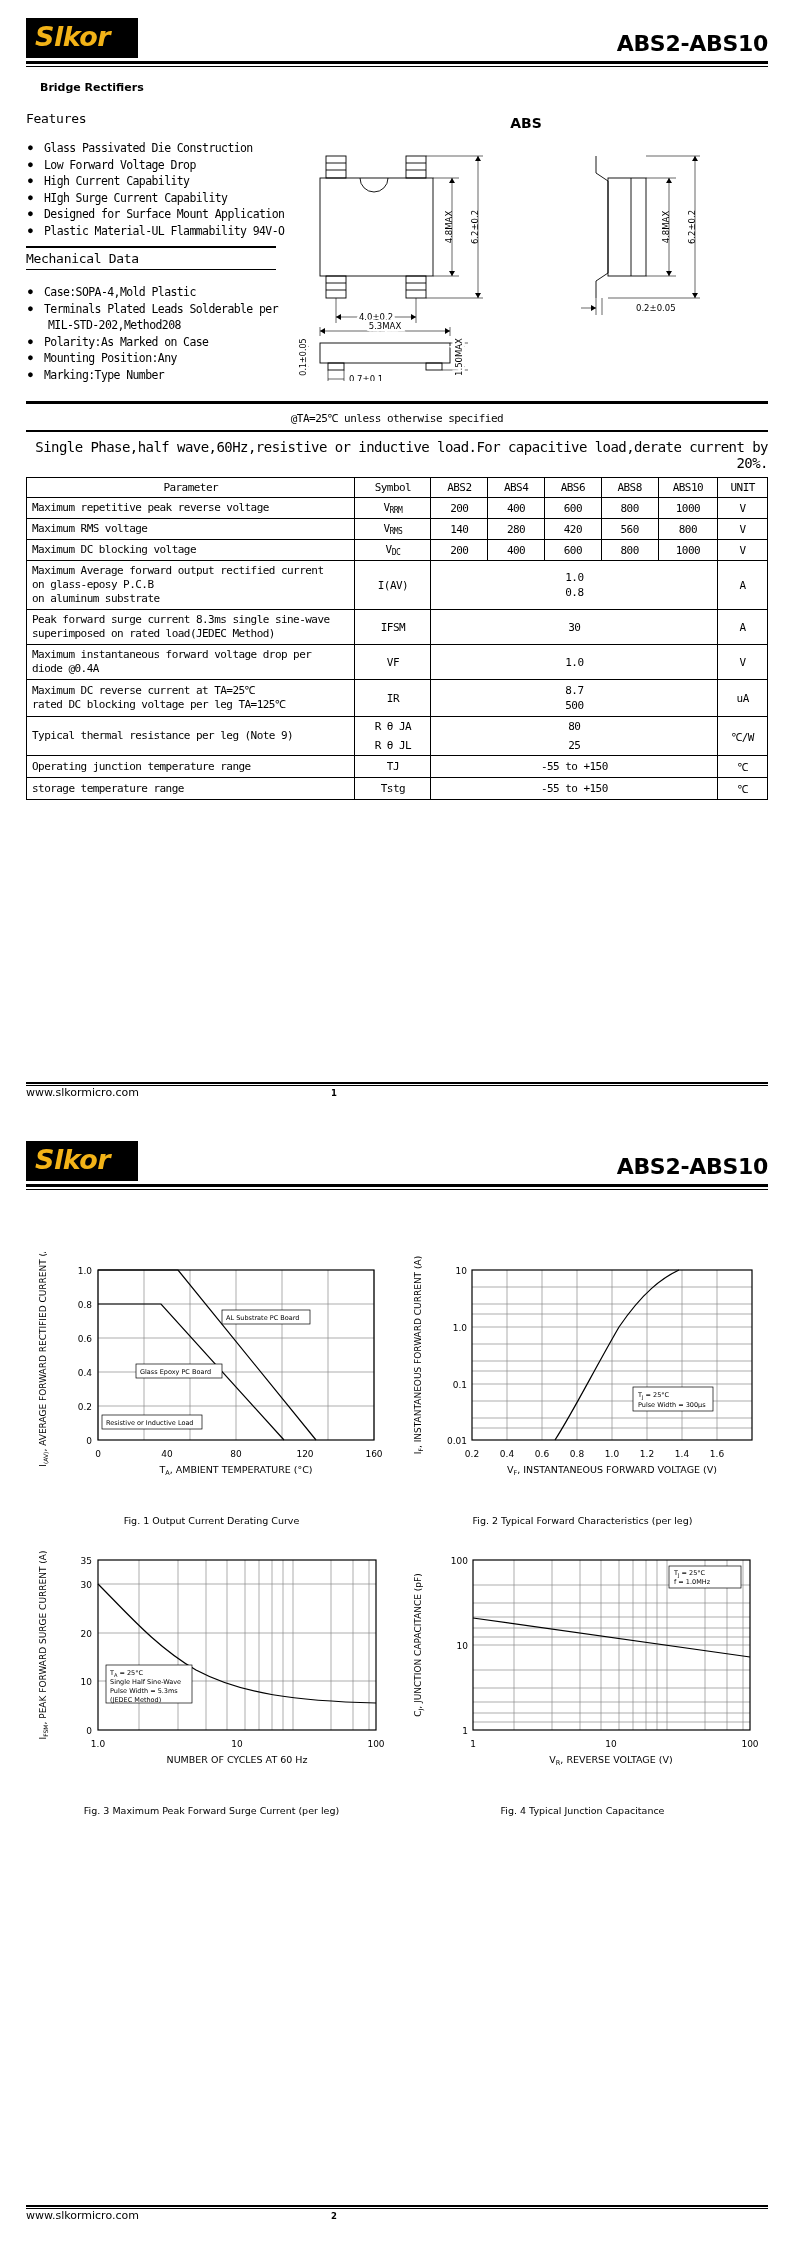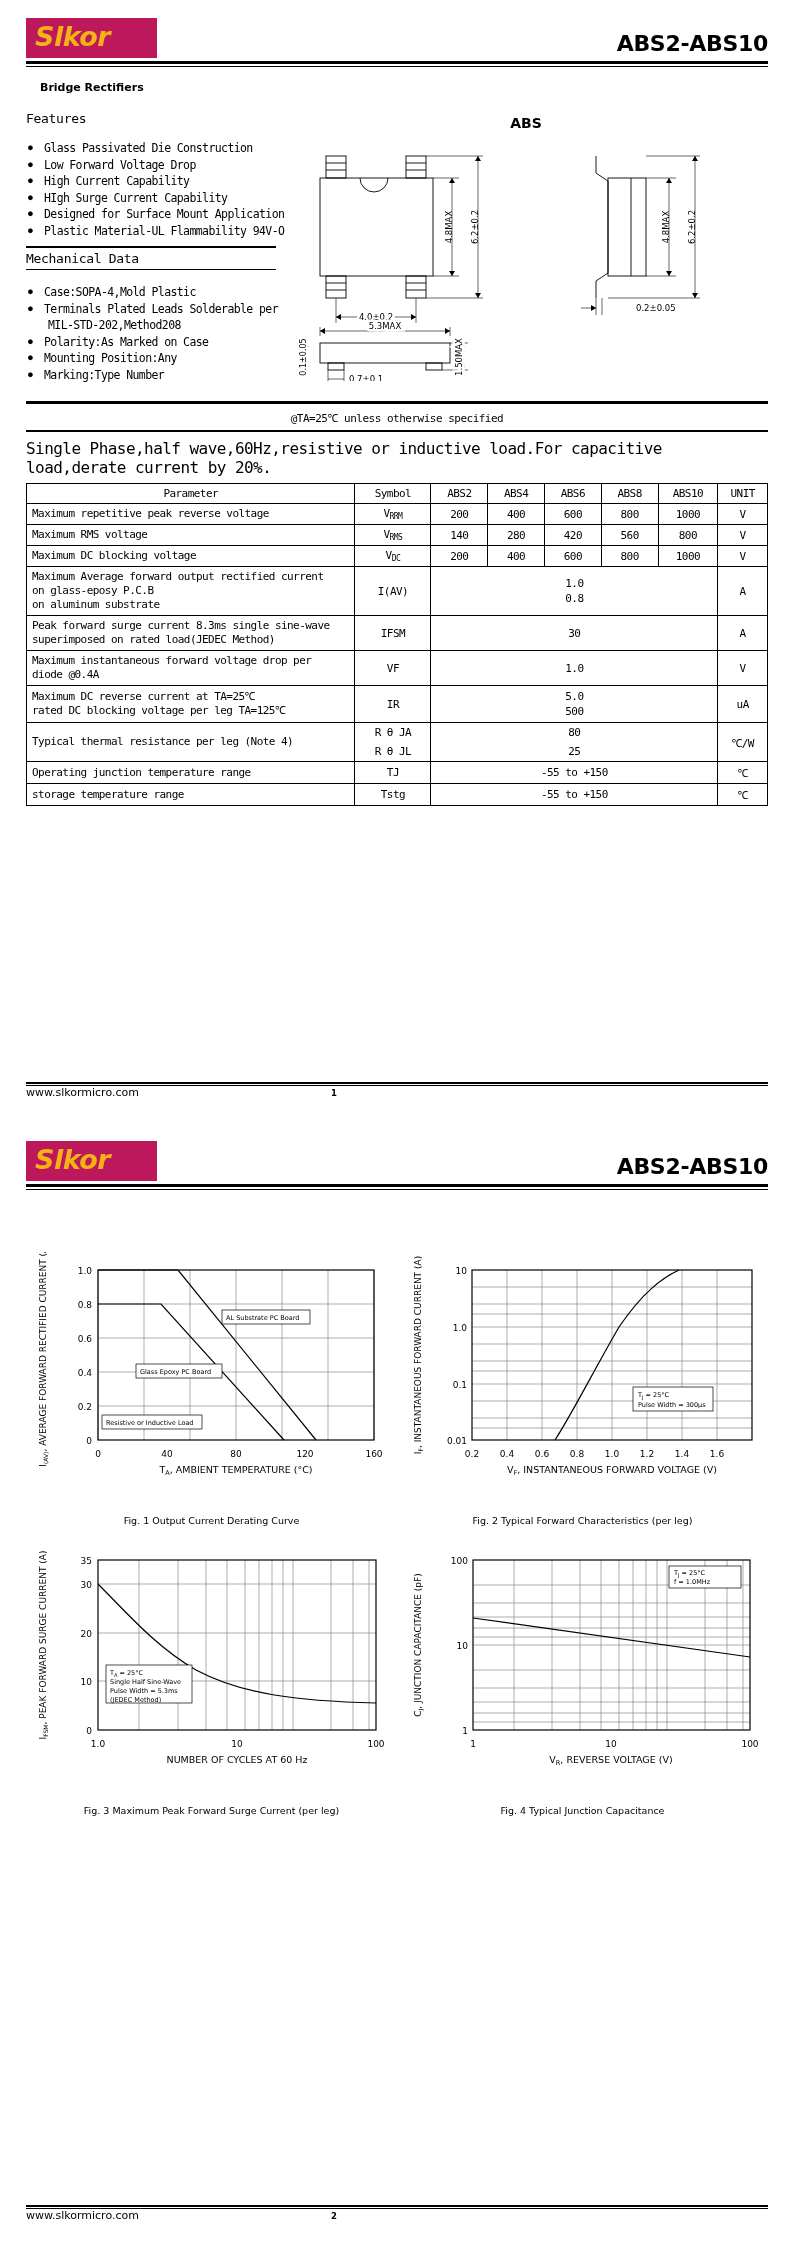--- a/index.html
+++ b/index.html
@@ -3,21 +3,21 @@
 <meta charset="utf-8">
 <style>
   html,body{margin:0;padding:0;background:#fff;}
   body{width:794px;font-family:"Liberation Serif",serif;color:#000;}
   .page{width:794px;position:relative;box-sizing:border-box;}
   .page1{height:1123px;padding:0 26px;}
   .page2{height:1123px;padding:0 26px;}
 
   
   .hdr{display:flex;align-items:flex-end;justify-content:space-between;padding-top:18px;}
-  .logo{width:131px;height:40px;background:#be185d;position:relative;overflow:hidden;}
+  .logo{width:112px;height:40px;background:#000000;position:relative;overflow:hidden;}
   .logo span{position:absolute;left:9px;top:3px;font-family:"DejaVu Sans",sans-serif;
     font-weight:bold;font-style:italic;font-size:27px;color:#f3b317;letter-spacing:-.5px;}
   .partno{font-family:"DejaVu Sans",sans-serif;font-weight:bold;font-size:22px;
     letter-spacing:-.3px;padding-bottom:2px;}
   .hdrrule{border-top:3px solid #000;border-bottom:1px solid #000;height:2px;margin-top:3px;}
 
   .title{font-family:"DejaVu Sans",sans-serif;font-weight:bold;font-size:11px;margin:14px 0 17px 14px;}
 
   
   .cols{display:flex;margin-top:16px;}
@@ -36,22 +36,22 @@
   .abs-label{font-family:"DejaVu Sans",sans-serif;font-weight:bold;font-size:14px;
     text-align:center;margin-top:4px;}
   .drawings{position:relative;height:250px;}
 
   
   .specwrap{margin-top:18px;}
   .rule-thick{border-top:3px solid #000;}
   .cond{font-family:"DejaVu Sans Mono",monospace;font-size:11px;text-align:center;
     padding:6px 0 5px 0;letter-spacing:-.5px;}
   .cond-under{border-bottom:2.5px solid #000;}
-  .note-line{font-family:"DejaVu Sans Mono",monospace;font-size:16px;letter-spacing:-.55px;
-    margin:7px 0 6px 0;}
+  .note-line{font-family:"DejaVu Sans Mono",monospace;font-size:14px;letter-spacing:-.55px;
+    margin:7px 0 6px 0;text-align:right;}
   table.spec{border-collapse:collapse;width:100%;font-family:"DejaVu Sans Mono",monospace;
     font-size:11px;letter-spacing:-.55px;}
   table.spec td{border:1px solid #000;padding:3px 4px;vertical-align:middle;}
   table.spec td.p{text-align:left;padding-left:5px;line-height:14px;}
   table.spec td.c{text-align:center;}
   .sub{font-size:8px;vertical-align:-2px;}
 
   .notes{margin-top:10px;font-family:"DejaVu Sans Mono",monospace;font-size:11px;
     letter-spacing:-.55px;line-height:16px;}
 
@@ -284,27 +284,27 @@
         <td class="p" style="white-space:pre-line">Maximum instantaneous forward voltage drop per
 diode @0.4A</td>
         <td class="c">VF</td>
         <td class="c" colspan="5">1.0</td>
         <td class="c">V</td>
       </tr>
       <tr>
         <td class="p" style="white-space:pre-line">Maximum DC reverse current at TA=25℃
 rated DC blocking voltage per leg TA=125℃</td>
         <td class="c">IR</td>
-        <td class="c" colspan="5" style="white-space:pre-line;line-height:15px">5.0
+        <td class="c" colspan="5" style="white-space:pre-line;line-height:15px">8.7
 500</td>
         <td class="c">uA</td>
       </tr>
 
       <tr>
-        <td class="p" rowspan="2">Typical thermal resistance per leg  (Note 4)</td>
+        <td class="p" rowspan="2">Typical thermal resistance per leg  (Note 9)</td>
         <td class="c" style="border-bottom:none">R θ JA</td>
         <td class="c" colspan="5" style="border-bottom:none">80</td>
         <td class="c" rowspan="2">℃/W</td>
       </tr>
       <tr>
         <td class="c" style="border-top:none">R θ JL</td>
         <td class="c" colspan="5" style="border-top:none">25</td>
       </tr>
 
       <tr>

